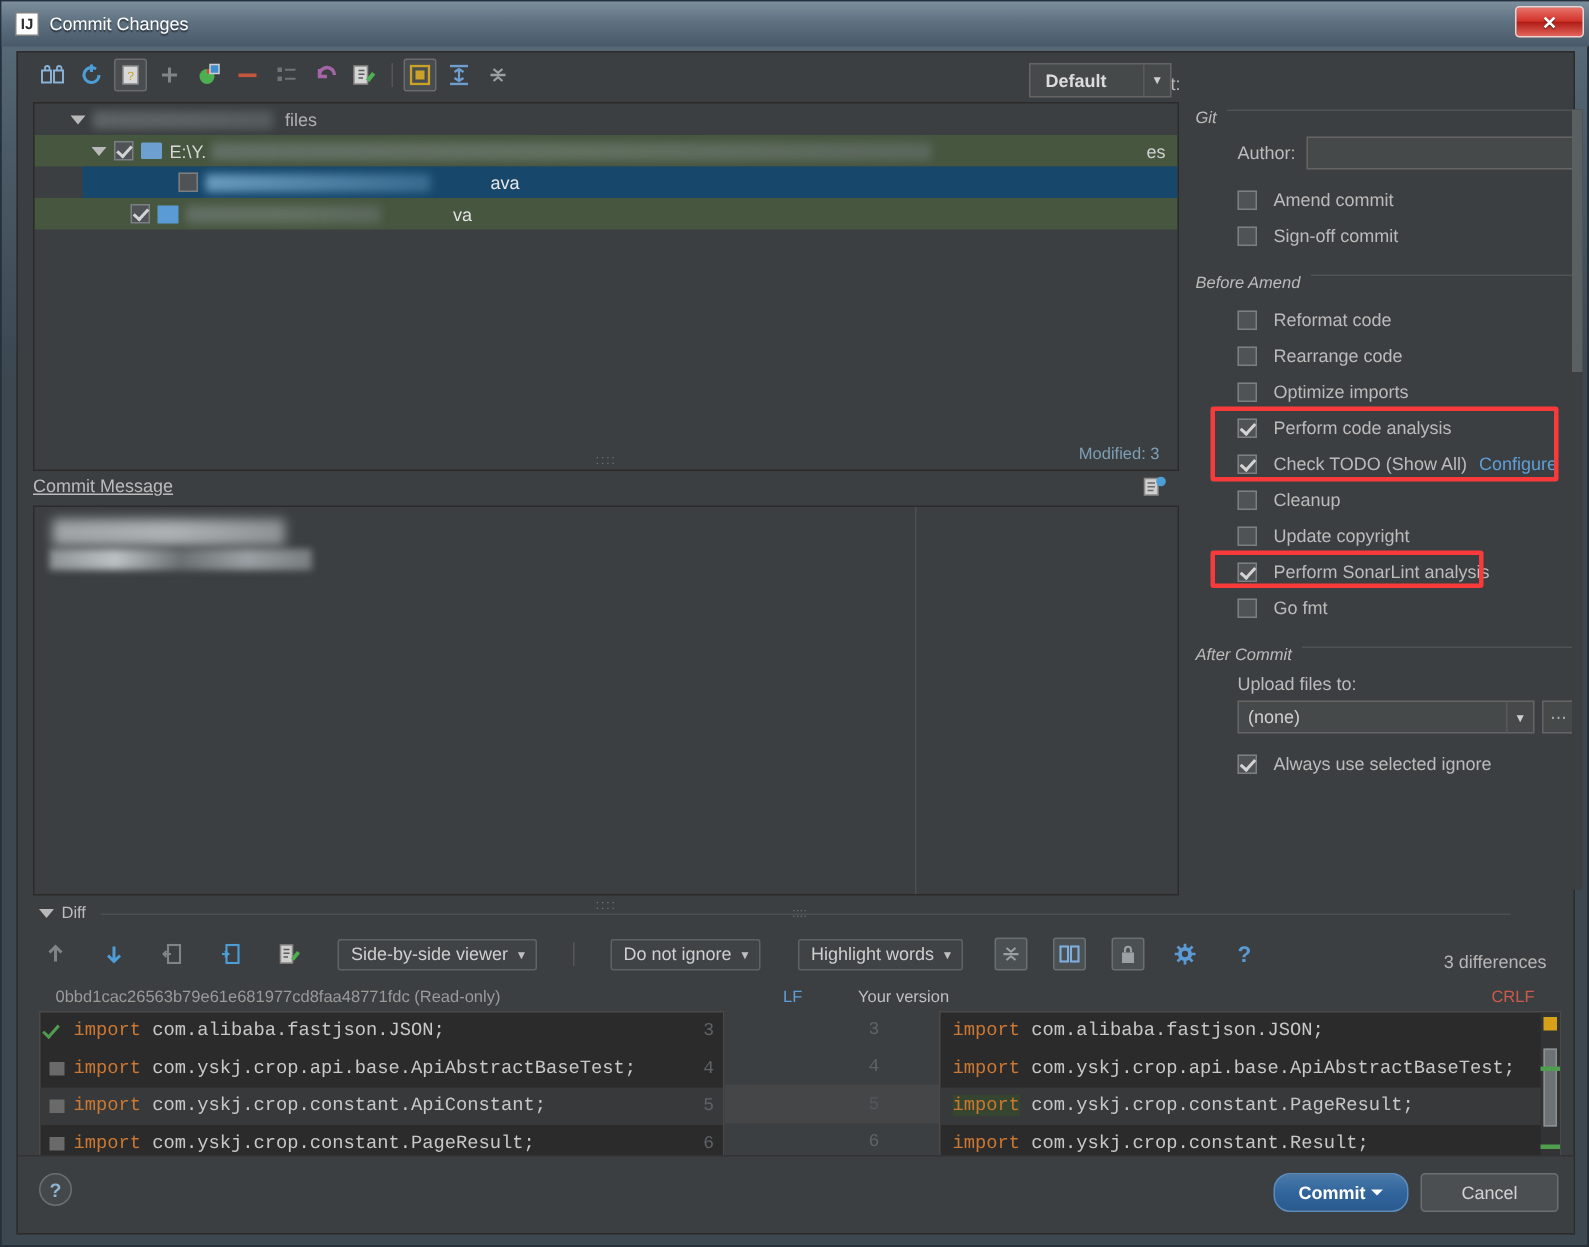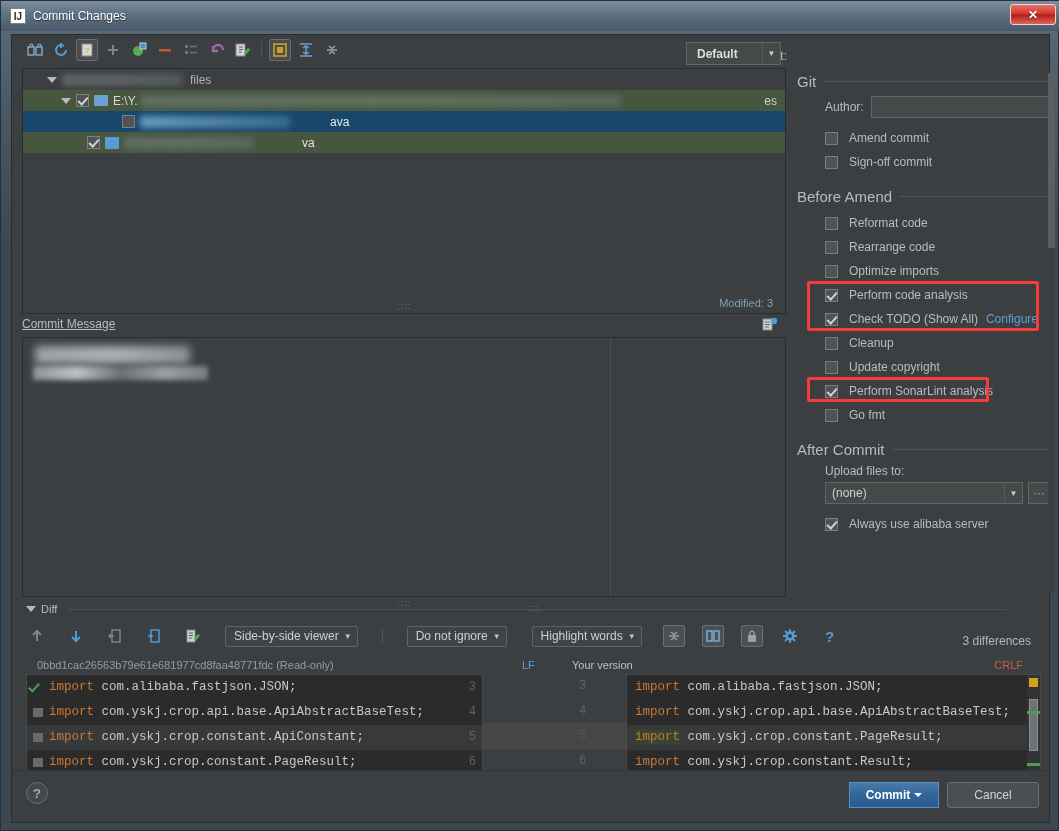--- a/index.html
+++ b/index.html
@@ -133,21 +133,21 @@
     filter: blur(2.4px);
   }
   .cm-blur2 {
     position: absolute; left: 12px; top: 8px; width: 155px; height: 18px;
     background: linear-gradient(90deg,#c9cdd0,#dfe3e6,#b0b5b8);
     filter: blur(4px); opacity: .7;
   }
   
   .rpanel { position: absolute; left: 785px; top: 38px; width: 254px; }
   .grp-head {
-    display: flex; align-items: center; color: #bbbbbb; font-size: 15px; margin-bottom: 6px;
+    display: flex; color: #bbbbbb; font-size: 11px; margin-bottom: 6px; font-style: italic;
   }
   .grp-head .line { flex: 1; height: 1px; background: #4f5355; margin-left: 7px; }
   .field-row { display: flex; align-items: center; margin: 5px 0 8px 28px; }
   .field-row .lbl { color: #bbbbbb; font-size: 12px; margin-right: 7px; }
   .field-row .inp {
     flex: 1; height: 22px; background: #45494a; border: 1px solid #646464;
   }
   .chk-row {
     display: flex; align-items: center; margin: 0 0 0 28px; height: 24px;
     font-size: 12px; color: #bbbbbb; position: relative;
@@ -258,21 +258,21 @@
   }
   .help-btn {
     position: absolute; left: 14px; top: 11px; width: 22px; height: 22px;
     border-radius: 50%; border: 1px solid #6a6f71; background: #44484a;
     color: #8fb3d0; font-size: 13px; font-weight: bold;
     display: flex; align-items: center; justify-content: center;
   }
   .btn-commit {
     position: absolute; right: 110px; top: 11px; width: 90px; height: 26px;
     background: linear-gradient(180deg,#4a7aa8 0%, #31659c 50%, #2a5a8e 100%);
-    border: 1px solid #5b8cc0; border-radius: 0;
+    border: 1px solid #5b8cc0; border-radius: 11px;
     color: #fff; font-size: 12px; font-weight: bold;
     display: flex; align-items: center; justify-content: center; gap: 4px;
   }
   .btn-cancel {
     position: absolute; right: 10px; top: 11px; width: 92px; height: 26px;
     background: #4b4f51; border: 1px solid #6a6f71; border-radius: 3px;
     color: #d2d2d2; font-size: 12px;
     display: flex; align-items: center; justify-content: center;
   }
   .caret-dn { width:0;height:0;border-left:4px solid transparent;border-right:4px solid transparent;border-top:4px solid currentColor; }
@@ -383,21 +383,21 @@
 
       <div class="ft-row row-green" style="padding-left:38px;">
         <div class="tri"></div>
         <span class="cbox checked"></span>
         <span class="folder"></span>
         <span style="color:#d8d8d8">E:\Y.</span>
         <span class="ft-blur" style="width:480px;margin-left:4px;"></span>
         <span style="color:#d0d0d0;position:absolute;right:8px;">es</span>
       </div>
 
-      <div class="ft-row row-selected" style="padding-left:99px;">
+      <div class="ft-row row-selected" style="padding-left:64px;margin-left:32px;">
         <span class="cbox"></span>
         <span class="ft-blur" style="width:150px;background:linear-gradient(90deg,rgba(140,190,225,.7),rgba(90,140,180,.5));"></span>
         <span style="color:#e8e8e8;margin-left:40px;">ava</span>
       </div>
 
 
       <div class="ft-row row-green" style="padding-left:64px;">
         <span class="cbox checked"></span>
         <span style="width:14px;height:12px;background:#5b9bd5;margin-right:5px;display:inline-block;"></span>
         <span class="ft-blur" style="width:130px;"></span>
@@ -506,21 +506,21 @@
       <div class="upload-row">
         <div class="upload-combo">
           <span class="val">(none)</span>
           <span class="combo-arrow">▼</span>
         </div>
         <div class="dots-btn">⋯</div>
       </div>
 
       <div class="chk-row" style="margin-top:8px;">
         <span class="cbox checked"></span>
-        <span class="txt">Always use alibaba server</span>
+        <span class="txt">Always use selected ignore</span>
       </div>
 
       <div class="vscroll">
         <div class="thumb"></div>
       </div>
     </div>
 
     <div class="diff-head">
       <span class="tri-d"></span>
       <span>Diff</span>

